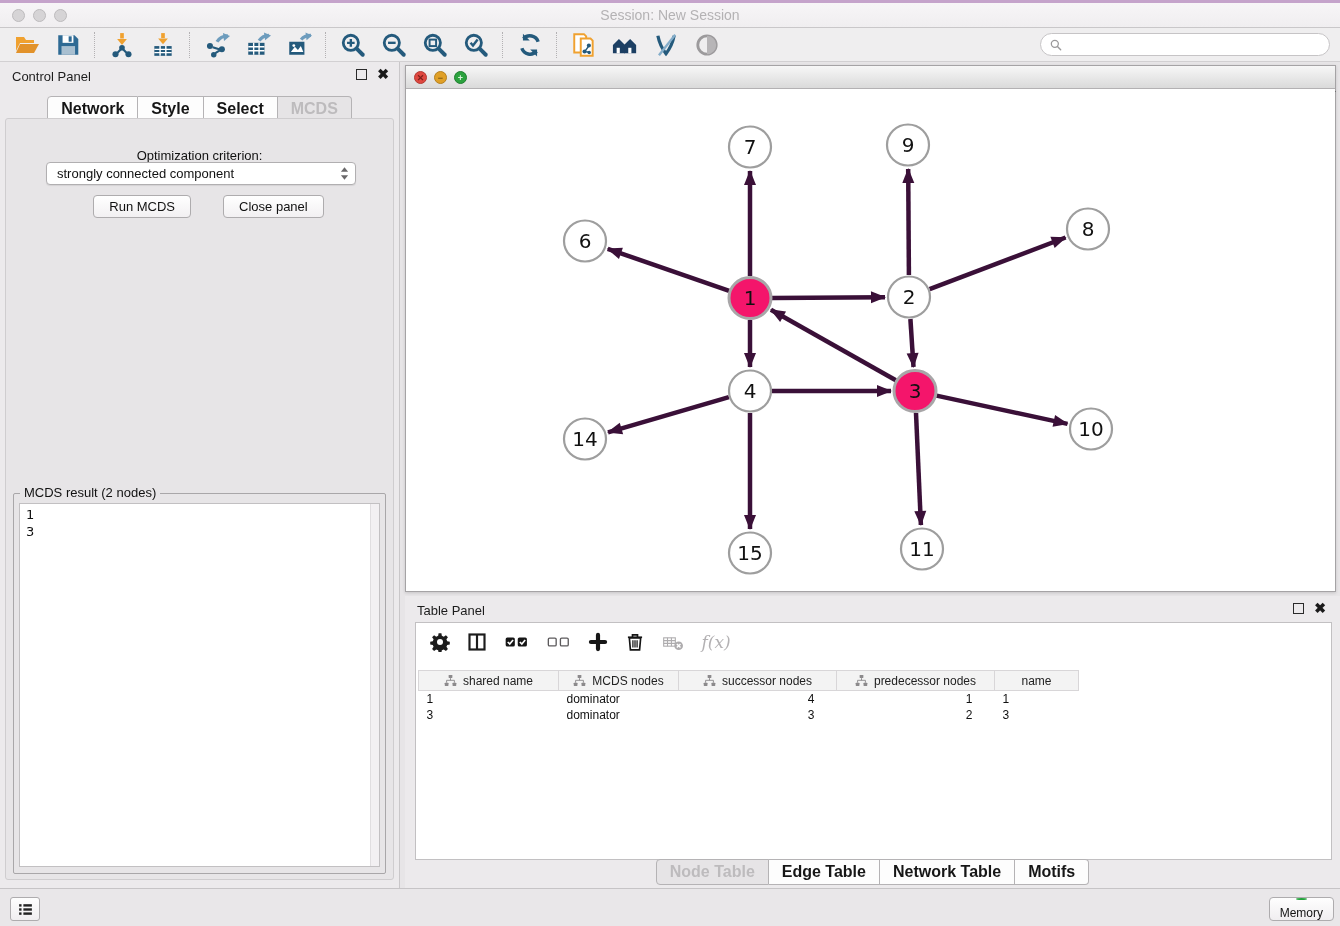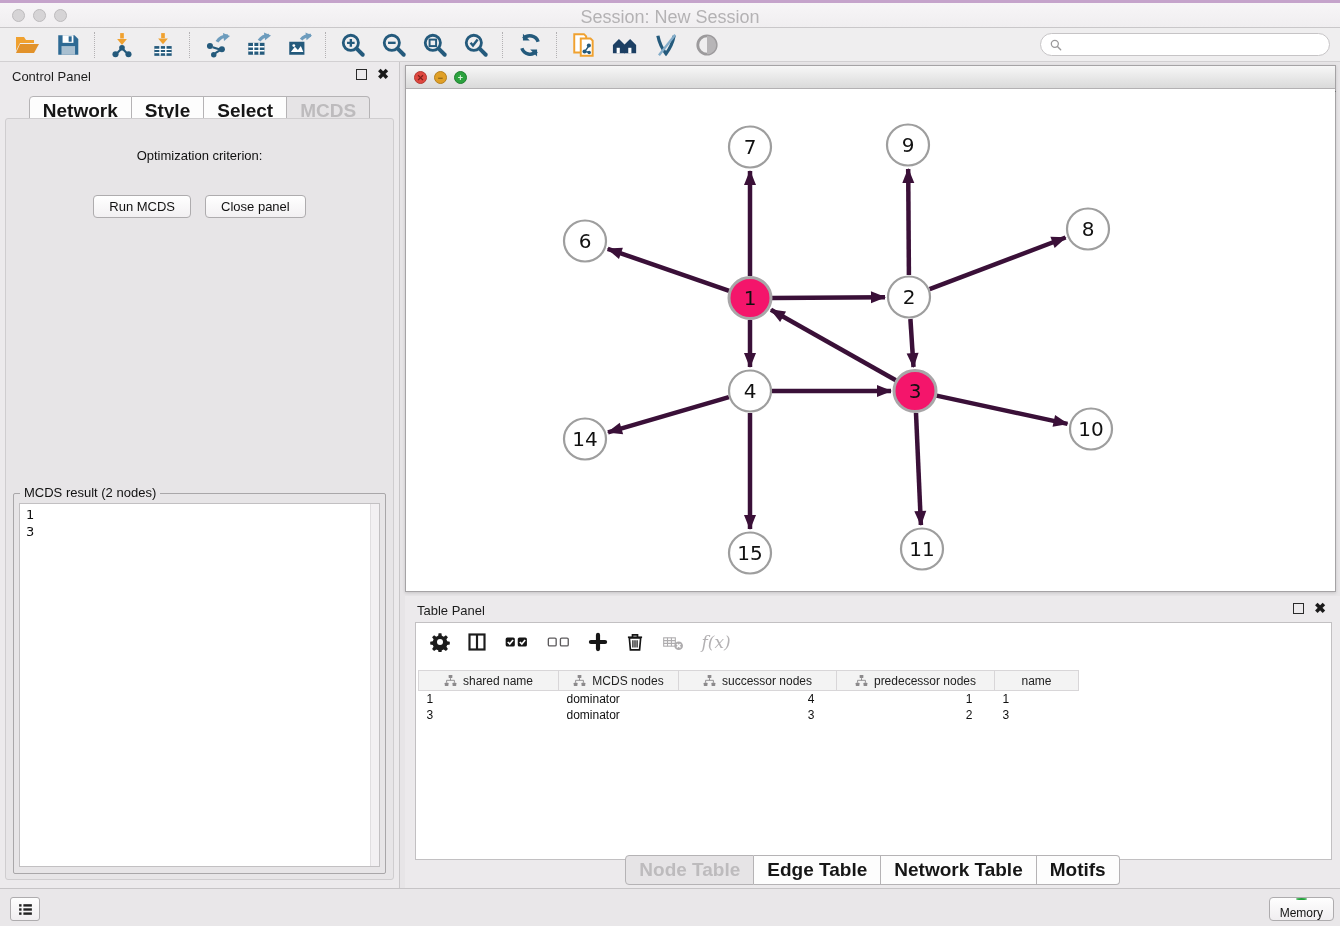--- a/index.html
+++ b/index.html
@@ -6,21 +6,21 @@
   html,body { width:1340px; height:926px; overflow:hidden;
     font-family:"Liberation Sans", sans-serif; background:#e7e5e7; }
 
   
   #titlebar { position:absolute; left:0; top:0; width:1340px; height:28px;
     background:linear-gradient(#f8f6f8,#f0eef0); border-bottom:1px solid #c9c7c9; }
   #titlebar .purple-strip { position:absolute; left:0; top:0; width:100%; height:3px; background:#c5a3cb; }
   .tl-row { position:absolute; left:12px; top:9px; display:flex; gap:8px; }
   .tl { width:13px; height:13px; border-radius:50%; background:#d6d4d6; border:1px solid #bdbbbd; }
   #window-title { position:absolute; left:0; top:7px; width:100%; text-align:center;
-    font-size:18px; color:#b4b2b4; }
+    font-size:14px; color:#b4b2b4; }
 
   
   #main-toolbar { position:absolute; left:0; top:28px; width:1340px; height:34px;
     background:#efeeef; border-bottom:1px solid #d2d0d2; display:flex; align-items:center; padding:0 10px 0 6px; }
   .tb-btn { width:41px; height:30px; display:flex; align-items:center; justify-content:center; cursor:default; }
   .tb-btn svg { width:26px; height:26px; }
   .tb-sep { width:1px; height:26px; border-left:1px dotted #b3b1b3; margin:0 6px; }
   #toolbar-search { margin-left:auto; width:290px; height:23px; background:#fff;
     border:1px solid #c6c4c6; border-radius:12px; display:flex; align-items:center; padding:0 8px; }
   #toolbar-search svg { width:14px; height:14px; margin-right:6px; }
@@ -28,36 +28,36 @@
 
   
   #control-panel { position:absolute; left:0; top:62px; width:400px; height:826px;
     background:#eceaec; border-right:1px solid #c9c7c9; }
   .panel-header { position:relative; height:28px; }
   .panel-header .ph-title { position:absolute; left:12px; top:7px; font-size:13px; color:#1c1c1c; }
   .ph-icons { position:absolute; right:10px; top:7px; display:flex; gap:10px; align-items:center; }
   .float-box { width:11px; height:11px; border:1.6px solid #2a2a2a; display:inline-block; }
   .close-x { font-size:14px; font-weight:bold; color:#1a1a1a; line-height:11px; }
   #cp-tabs { position:absolute; left:0; top:34px; width:100%; display:flex; justify-content:center; }
-  .tab-btn { padding:3px 13px; font-size:19px; font-weight:600; color:#161616;
+  .tab-btn { padding:3px 13px; font-size:16px; font-weight:600; color:#161616;
     background:#fdfdfd; border:1px solid #b5b3b5; border-left:none; cursor:default; }
   .tab-btn:first-child { border-left:1px solid #b5b3b5; border-radius:4px 0 0 4px; }
   .tab-btn:last-child { border-radius:0 4px 4px 0; }
   .tab-btn.active { background:#e6e4e6; color:#bdbbbd; }
   #cp-content { position:absolute; left:5px; right:5px; top:56px; bottom:8px;
     background:#e7e5e7; border:1px solid #cfcdcf; border-radius:3px; }
   #opt-label { position:absolute; top:29px; width:100%; text-align:center; font-size:13px; color:#111; }
   #criterion-select { position:absolute; left:40px; top:43px; width:310px; height:23px; background:#fff;
     border:1px solid #b1afb1; border-radius:4px; display:flex; align-items:center; padding:0 6px 0 10px;
     font-size:13px; color:#111; box-shadow:0 1px 1px rgba(0,0,0,.08); }
   #criterion-select .sel-text { flex:1; }
   #criterion-select svg { width:9px; height:15px; }
   #cp-buttons { position:absolute; top:76px; width:100%; display:flex; justify-content:center; gap:14px; }
   .cp-btn { padding:3px 15px; font-size:13px; color:#111; background:linear-gradient(#ffffff,#f2f0f2);
-    border:1px solid #aeacae; border-radius:4px; cursor:default; }
+    border:1px solid #aeacae; border-radius:4px; cursor:default;margin-left:18px; }
 
   #result-group { position:absolute; left:7px; right:7px; top:374px; bottom:5px;
     border:1px solid #a9a7a9; border-radius:2px;padding-left:36px; }
   #result-legend { position:absolute; left:6px; top:-9px; background:#e7e5e7; padding:0 4px;
     font-size:13px; color:#111; }
   #result-box { position:absolute; left:5px; right:5px; top:9px; bottom:6px; background:#fff;
     border:1px solid #c2c0c2; font-size:13px; font-family:"DejaVu Sans", sans-serif; color:#111;
     padding:2px 6px; line-height:17px; }
   #result-scroll { position:absolute; right:0; top:0; bottom:0; width:9px; background:#f2f0f2;
     border-left:1px solid #e0dee0; }
@@ -273,20 +273,27 @@
     </span>
   </div>
   <div id="cp-tabs">
       <div class="tab-btn">Network</div>
       <div class="tab-btn">Style</div>
       <div class="tab-btn">Select</div>
       <div class="tab-btn active">MCDS</div>
     </div>
   <div id="cp-content">
     <div id="opt-label">Optimization criterion:</div>
+    <div id="criterion-select">
+      <span class="sel-text">strongly connected component</span>
+      <svg viewBox="0 0 10 16">
+        <path d="M5 1l4 5H1z" fill="#6a686a"></path>
+          <path d="M5 15l4-5H1z" fill="#6a686a"></path>
+      </svg>
+    </div>
     <div id="cp-buttons">
       <button class="cp-btn">Run MCDS</button>
       <button class="cp-btn">Close panel</button>
     </div>
     <div id="result-group">
       <span id="result-legend">MCDS result (2 nodes)</span>
       <div id="result-box">
         <div id="result-lines">
             <div>1</div>
             <div>3</div>

